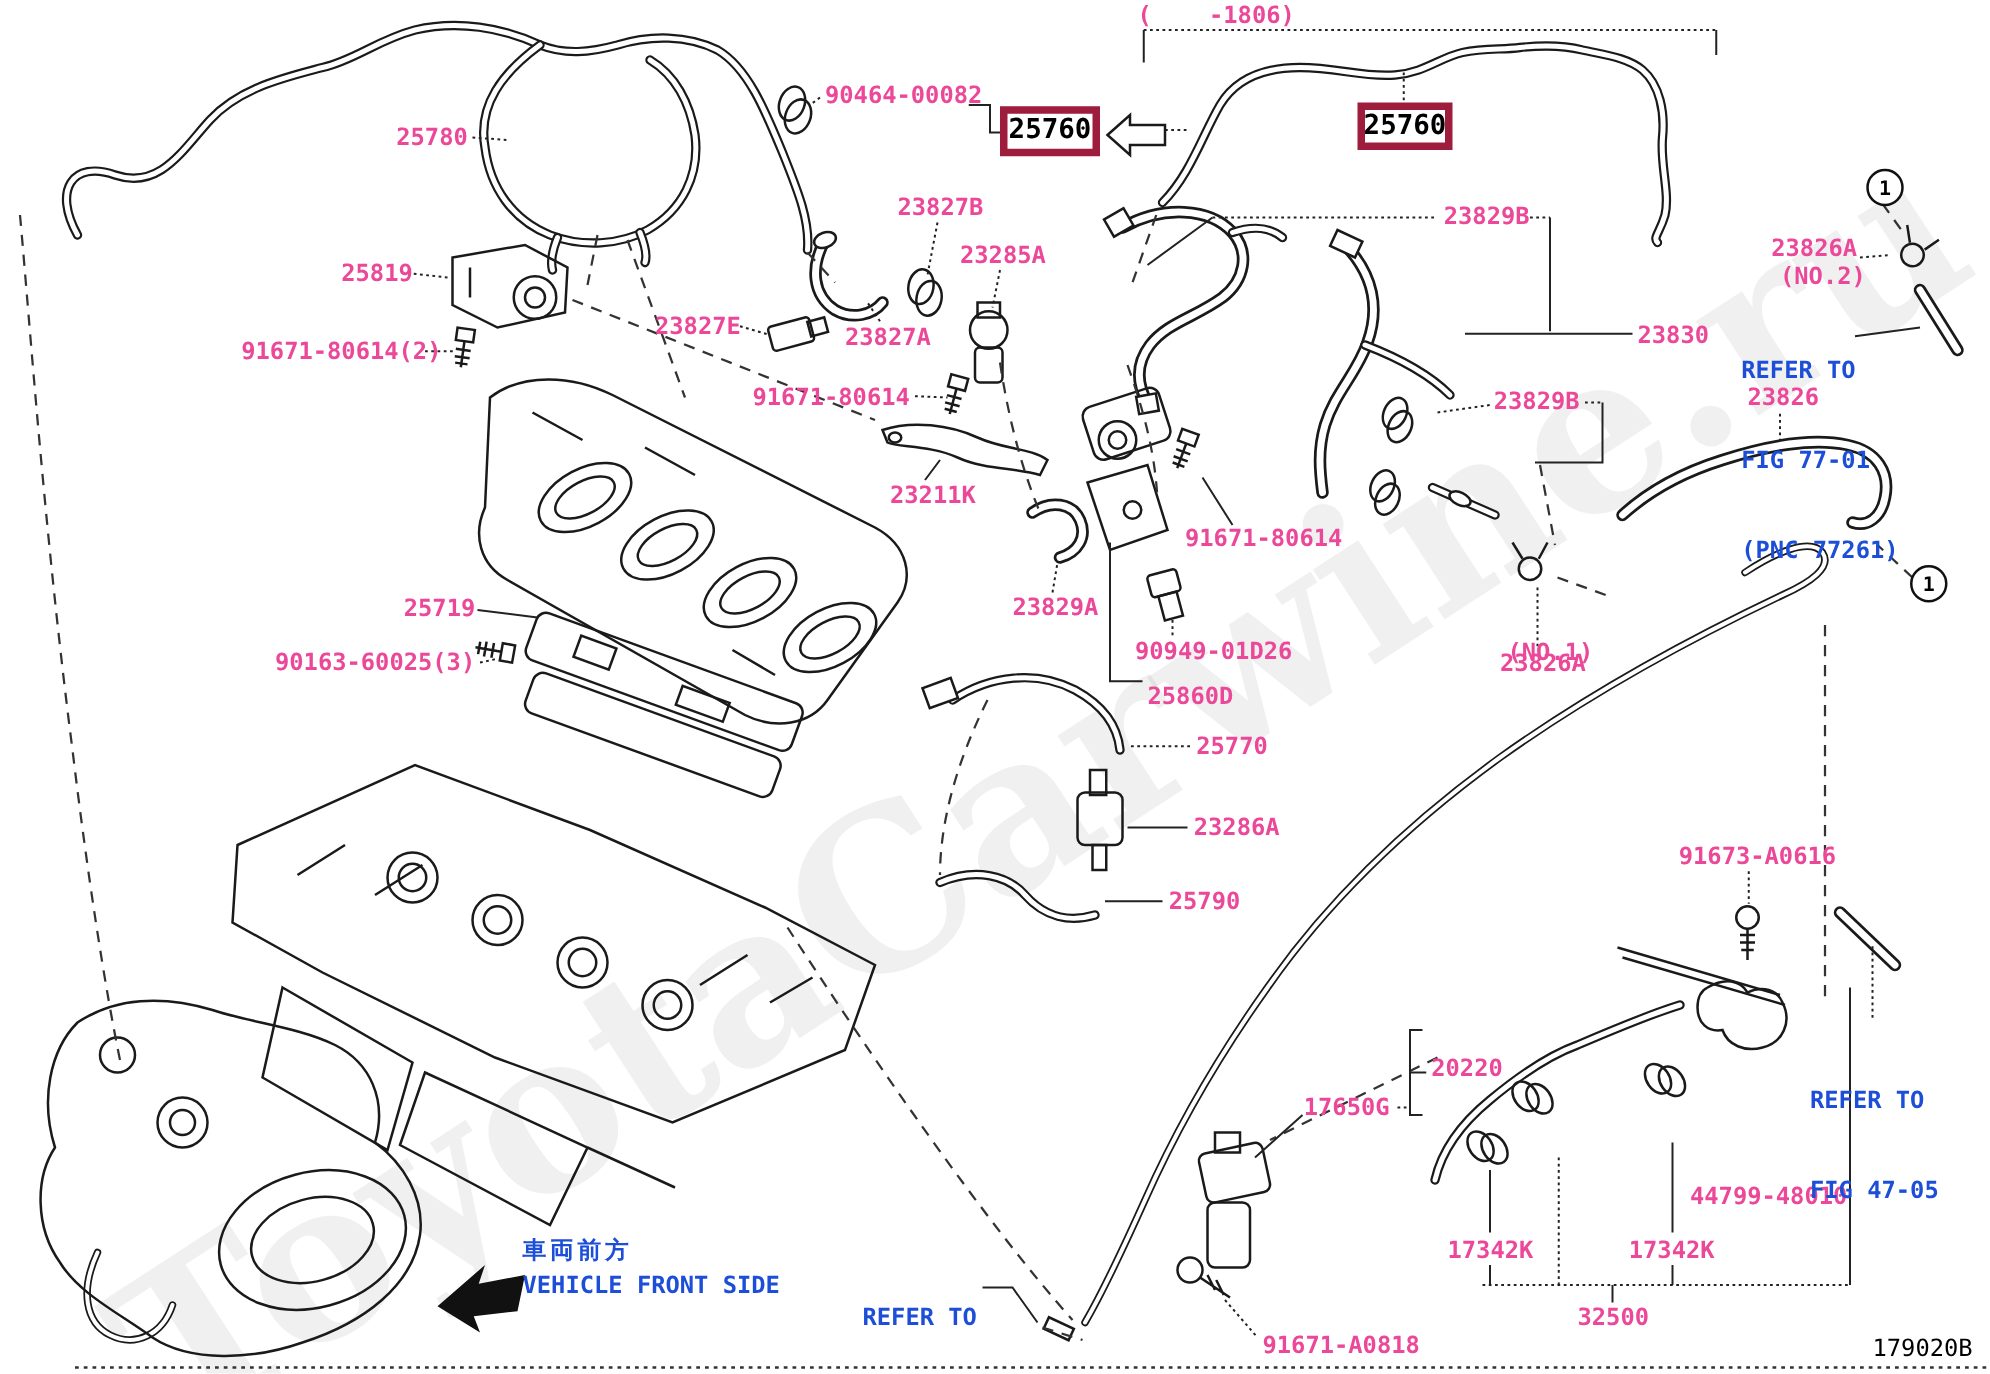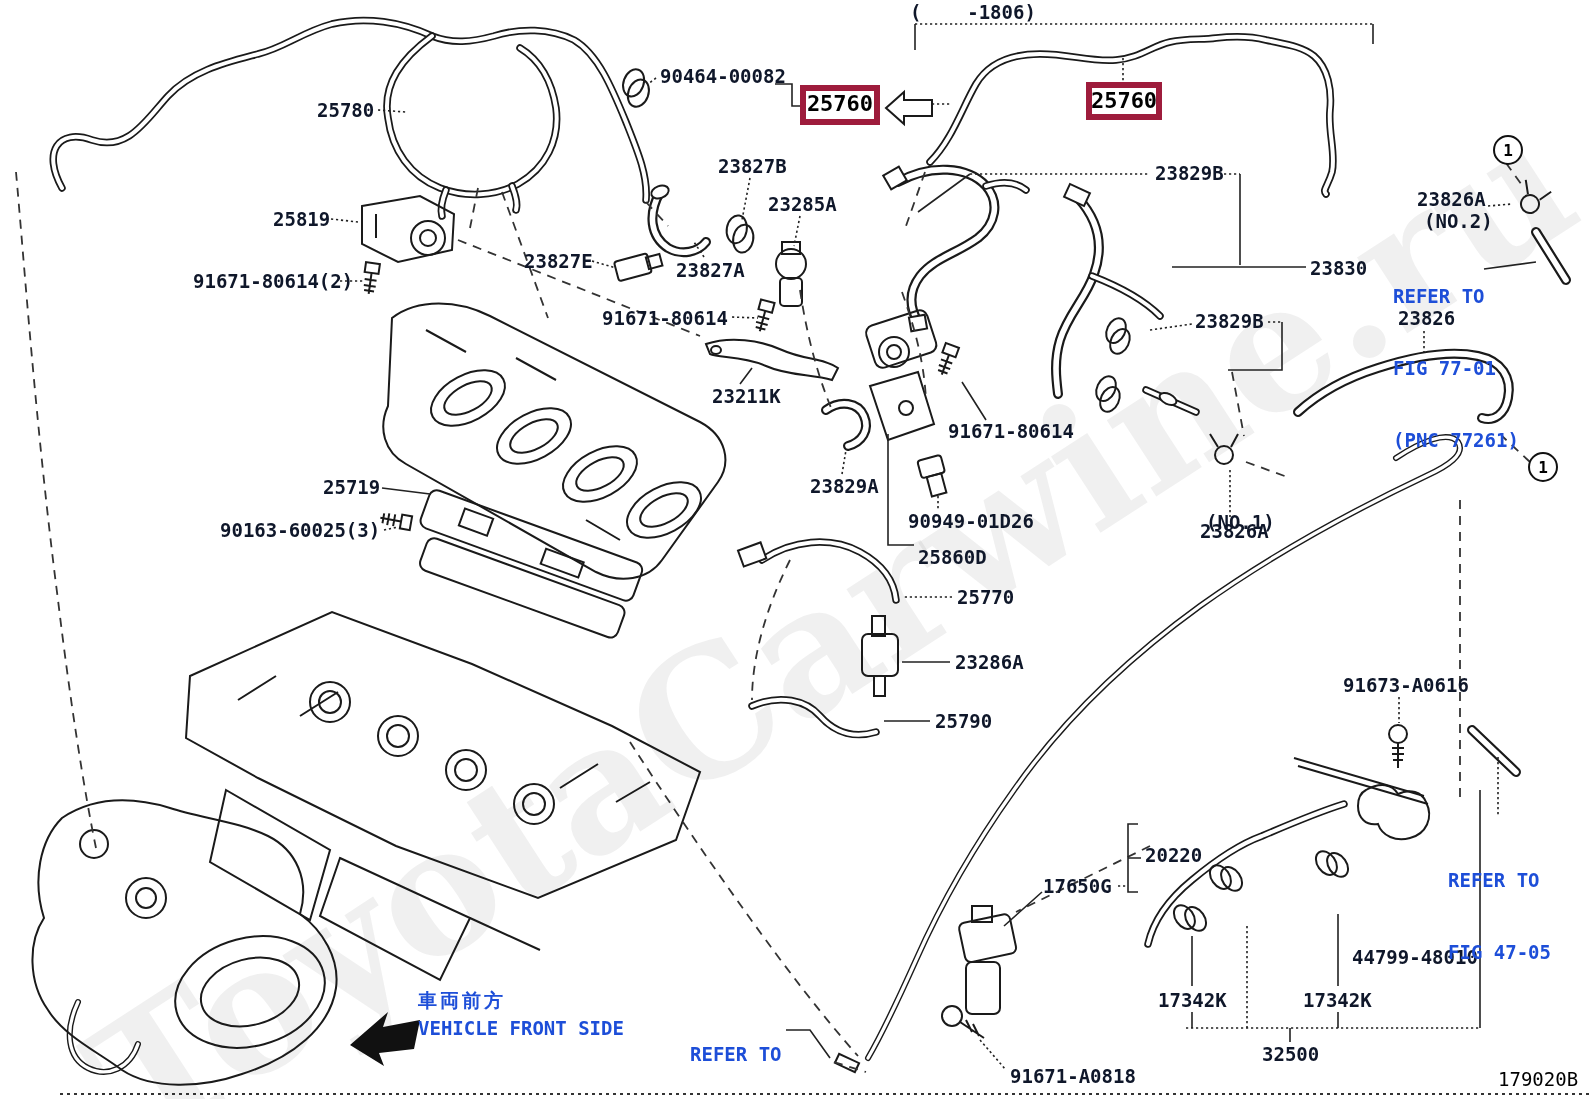--- a/index.html
+++ b/index.html
@@ -2,21 +2,21 @@
 <html><head>
 <meta charset="utf-8">
 <style>
   html,body{margin:0;padding:0;background:#fff;}
   .stage{position:relative;width:1592px;height:1099px;background:#fff;overflow:hidden;
          font-family:"DejaVu Sans Mono",monospace;}
   .watermark{position:absolute;left:110px;top:1000px;transform:rotate(-33deg);
              transform-origin:left center;font:bold 175px "DejaVu Serif",serif;
              color:rgba(40,40,40,0.07);white-space:nowrap;pointer-events:none;z-index:0;}
   svg.art{position:absolute;left:0;top:0;z-index:1;}
-  .pn{position:absolute;font:bold 19px "DejaVu Sans Mono",monospace;color:#0f172a;
+  .pn{position:absolute;font:bold 19px "DejaVu Sans Mono",monospace;color:#ec4899;
       white-space:pre;z-index:2;line-height:21px;}
   .sub{font-weight:bold;}
   .note{position:absolute;font:bold 19px "DejaVu Sans Mono",monospace;color:#1d4ed8;
         white-space:pre;z-index:2;line-height:24px;}
   .hl{position:absolute;border:6px solid #9e1c3c;background:#fff;color:#000;
       display:flex;justify-content:center;
       font:bold 22px "DejaVu Sans Mono",monospace;z-index:3;}
   .circ{position:absolute;width:26px;height:26px;border:2px solid #111;border-radius:50%;
         display:flex;align-items:center;justify-content:center;background:#fff;
         font:bold 16px "DejaVu Sans Mono",monospace;z-index:3;}

